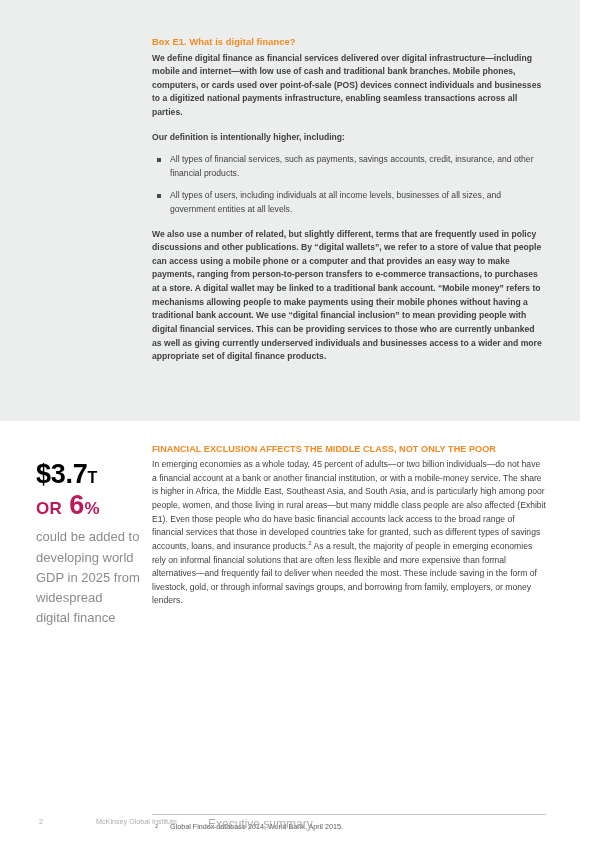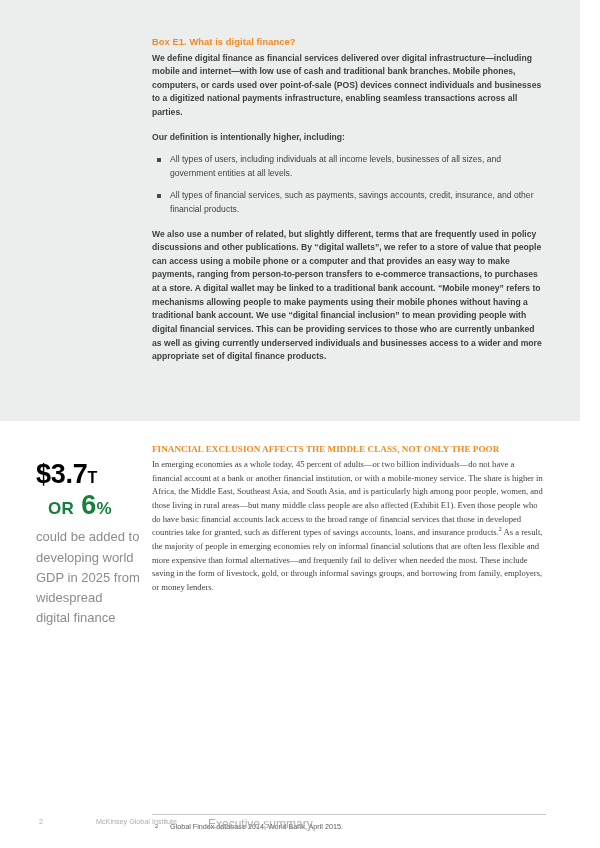--- a/index.html
+++ b/index.html
@@ -93,27 +93,26 @@
     font-size: 27px;
     line-height: 1.0;
     letter-spacing: -0.01em;
     white-space: nowrap;
   }
   .stat-line1 .unit {
     font-size: 16px;
     font-weight: bold;
   }
   .stat-line2 {
-    color: #15803d;
+    color: #be185d;
     font-weight: bold;
     font-size: 27px;
     line-height: 1.12;
     margin-top: 2px;
     white-space: nowrap;
-    margin-left: 12px;
   }
   .stat-line2 .or {
     font-size: 17px;
     font-weight: bold;
     letter-spacing: 0.01em;
   }
   .stat-line2 .pct {
     font-size: 17px;
     font-weight: bold;
   }
@@ -122,21 +121,20 @@
     font-size: 13px;
     line-height: 1.56;
     color: #8b8b8b;
   }
 
   .body-col {
     position: absolute;
     left: 152px;
     top: 22px;
     width: 394px;
-    font-family: Liberation Serif, serif;
   }
   .section-head {
     color: #f18a21;
     font-size: 9.1px;
     font-weight: bold;
     letter-spacing: 0.005em;
     margin: 0 0 3px 0;
     line-height: 1.35;
   }
   .body-para {
@@ -213,25 +211,25 @@
 <body>
 
 <div class="box-panel">
   <div class="box-inner">
     <h2 class="box-title">Box E1. What is digital finance?</h2>
     <p class="box-para">We define digital finance as financial services delivered over digital infrastructure—including mobile and internet—with low use of cash and traditional bank branches. Mobile phones, computers, or cards used over point-of-sale (POS) devices connect individuals and businesses to a digitized national payments infrastructure, enabling seamless transactions across all parties.</p>
     <p class="box-para tight">Our definition is intentionally higher, including:</p>
     <ul class="bullets">
       <li>
         <span class="sq"></span>
-        <span>All types of users, including individuals at all income levels, businesses of all sizes, and government entities at all levels.</span>
+        <span>All types of financial services, such as payments, savings accounts, credit, insurance, and other financial products.</span>
       </li>
       <li>
         <span class="sq"></span>
-        <span>All types of financial services, such as payments, savings accounts, credit, insurance, and other financial products.</span>
+        <span>All types of users, including individuals at all income levels, businesses of all sizes, and government entities at all levels.</span>
       </li>
     </ul>
     <p class="box-para">We also use a number of related, but slightly different, terms that are frequently used in policy discussions and other publications. By “digital wallets”, we refer to a store of value that people can access using a mobile phone or a computer and that provides an easy way to make payments, ranging from person-to-person transfers to e-commerce transactions, to purchases at a store. A digital wallet may be linked to a traditional bank account. “Mobile money” refers to mechanisms allowing people to make payments using their mobile phones without having a traditional bank account. We use “digital financial inclusion” to mean providing people with digital financial services. This can be providing services to those who are currently unbanked as well as giving currently underserved individuals and businesses access to a wider and more appropriate set of digital finance products.</p>
   </div>
 </div>
 
 <div class="lower">
 
   <div class="stat-col">
     <div class="stat-line1">

